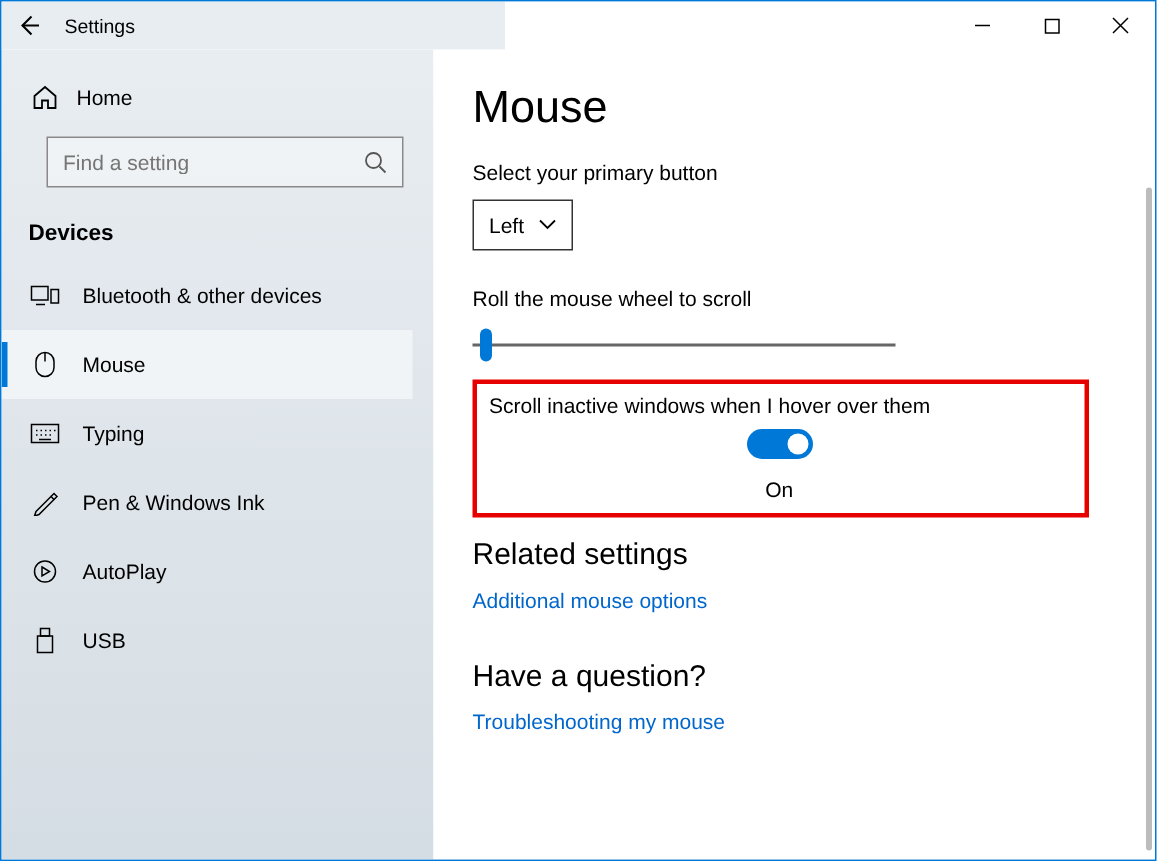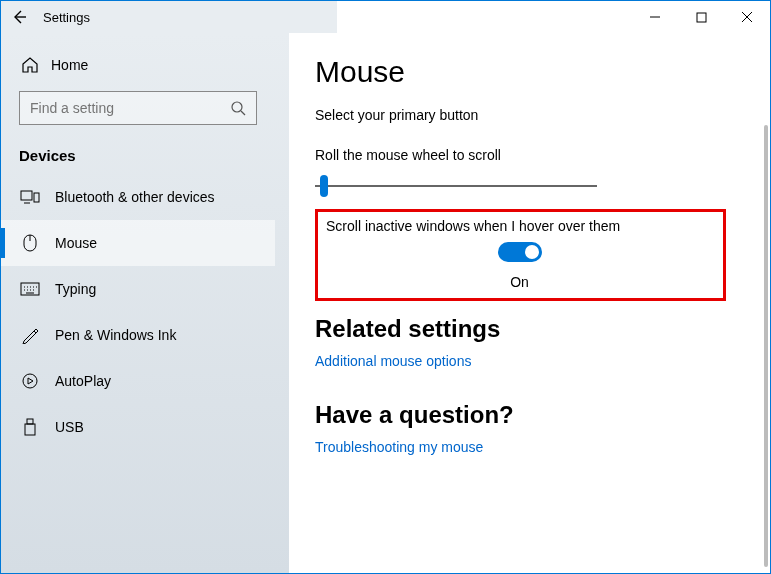--- a/index.html
+++ b/index.html
@@ -35,20 +35,21 @@
   .home-row { display:flex; align-items:center; padding: 6px 18px; height:40px; }
   .home-row .icon { width:22px; display:flex; justify-content:center; }
   .home-row .label { padding-left: 10px; font-size:14px; }
   .search-wrap { padding: 6px 18px 10px 18px; }
   .search {
     width: 100%; height: 34px;
     border: 1px solid #888;
     background: rgba(255,255,255,0.4);
     display:flex; align-items:center;
     padding: 0 10px;
+    margin-left: 12px;
   }
   .search input {
     flex:1; border:0; background:transparent; outline:none; font-size:14px; color:#555;
   }
   .cat-header { padding: 12px 18px 10px 18px; font-weight:600; font-size:15px; }
   .navlist { list-style:none; }
   .navitem {
     display:flex; align-items:center;
     height: 46px;
     padding: 0 18px;
@@ -84,21 +85,21 @@
     margin-right: 18px;
     margin-bottom: 14px;
   }
   .toggle-row { display:flex; align-items:center; gap:12px; margin-top:8px;flex-direction:column; }
   .toggle {
     width:44px; height:20px; border-radius:10px; background:#0078d7; position:relative;
   }
   .toggle::after {
     content:""; position:absolute; right:3px; top:3px; width:14px; height:14px; background:#fff; border-radius:50%;
   }
-  .section-header { font-size:24px; font-weight:700; margin-top:8px; margin-bottom:10px; }
+  .section-header { font-size:20px; font-weight:400; margin-top:8px; margin-bottom:10px; }
   .link { color:#0066cc; font-size:14px; }
   .scrollbar {
     position:absolute; right:2px; top:92px; bottom:6px; width:4px; background:#bcbcbc; border-radius:2px;
   }
   svg { display:block; }
   .section-gap-lg { margin-top: 24px; }
   .section-gap-xl { margin-top: 32px; }
 </style>
 </head>
 <body>
@@ -209,20 +210,28 @@
           </span>
           <span class="label">USB</span>
         </li>
       </ul>
     </div>
 
     <div class="content">
       <h1 class="page-title">Mouse</h1>
 
       <div class="label-row">Select your primary button</div>
+      <div class="select-box">
+        <span>Left</span>
+        <span class="chev">
+          <svg width="12" height="8" viewBox="0 0 12 8">
+              <path d="M1 1 L6 6 L11 1" stroke="#000" stroke-width="1.2" fill="none"></path>
+            </svg>
+        </span>
+      </div>
 
       <div class="label-row section-gap-lg">Roll the mouse wheel to scroll</div>
 
       <div class="slider-wrap">
         <div class="slider-track"></div>
         <div class="slider-thumb"></div>
       </div>
 
       <div class="highlight-box">
         <div class="label-row" style="margin-bottom:6px;">Scroll inactive windows when I hover over them</div>

